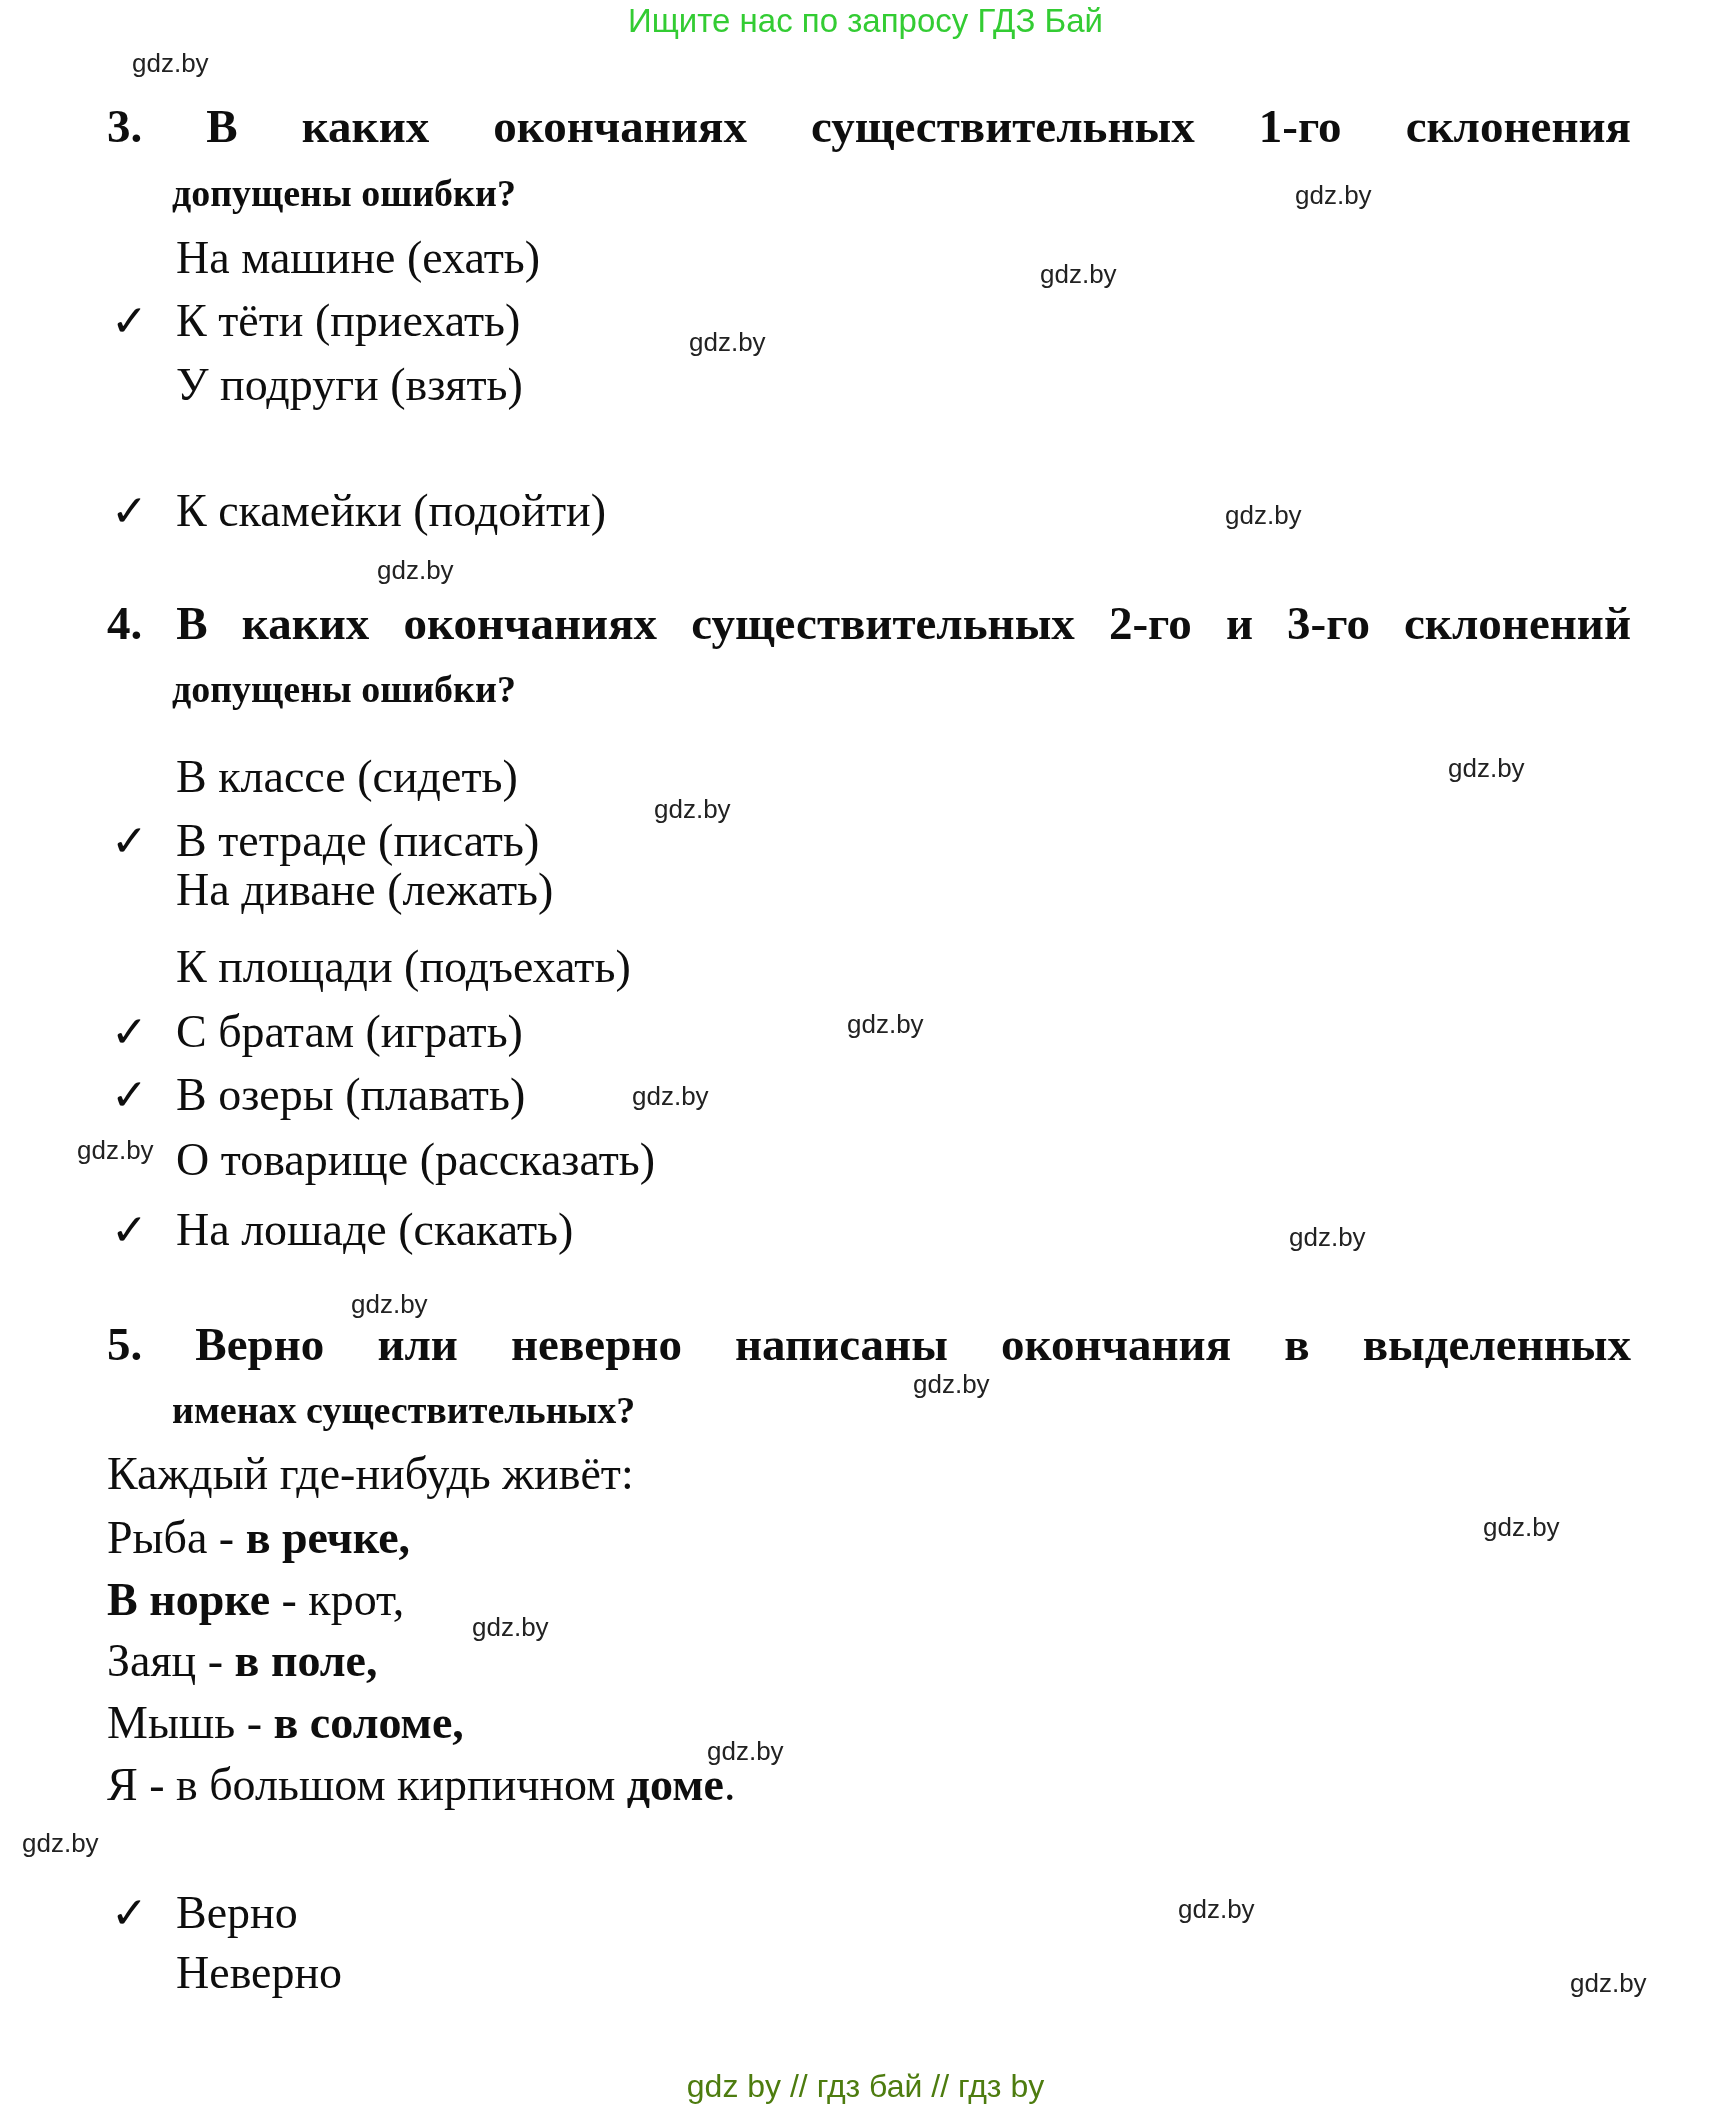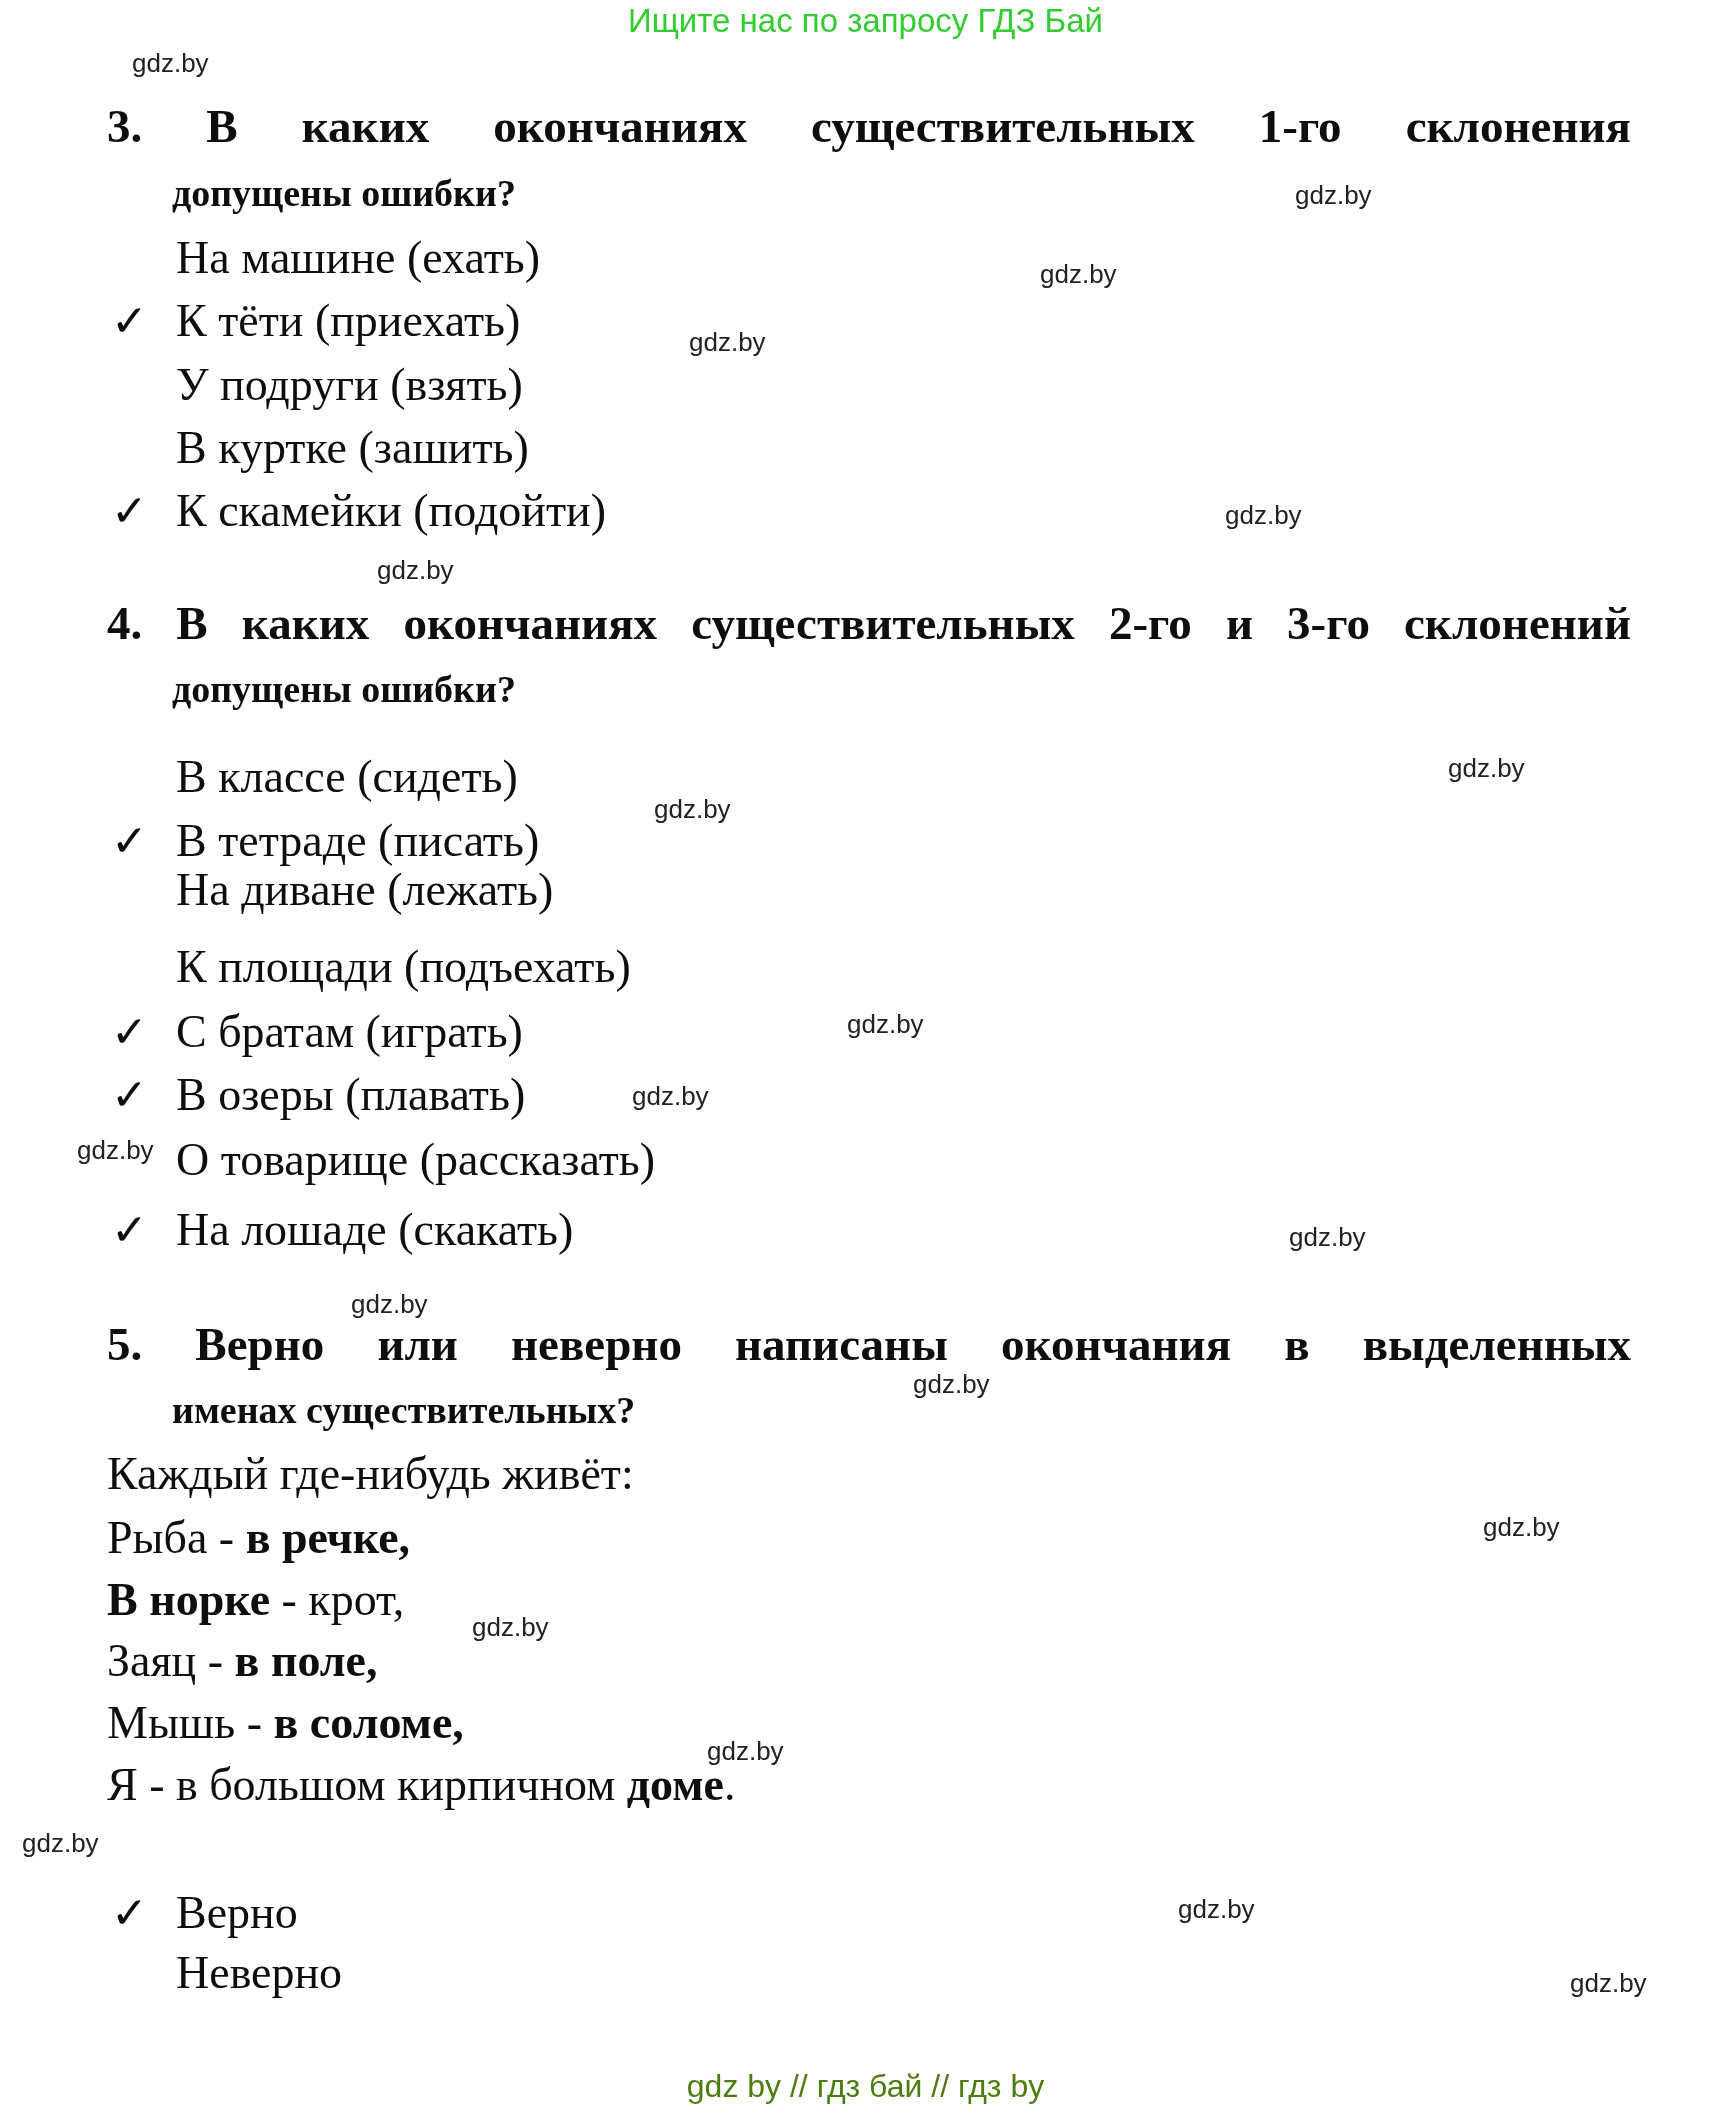--- a/index.html
+++ b/index.html
@@ -115,23 +115,20 @@
 
   <div class="opt" style="top:232px">
     <span class="chk"></span><span>На машине (ехать)</span>
   </div>
   <div class="opt" style="top:295px">
     <span class="chk">✓</span><span>К тёти (приехать)</span>
   </div>
   <div class="opt" style="top:359px">
     <span class="chk"></span><span>У подруги (взять)</span>
   </div>
-  <div class="opt" style="top:422px">
-    <span class="chk"></span><span>В куртке (зашить)</span>
-  </div>
   <div class="opt" style="top:485px">
     <span class="chk">✓</span><span>К скамейки (подойти)</span>
   </div>
 
   <div class="jl" style="top:597px">4. В каких окончаниях существительных 2-го и 3-го склонений</div>
   <div class="hl" style="left:172px;top:663px">допущены ошибки?</div>
 
   <div class="opt" style="top:751px">
     <span class="chk"></span><span>В классе (сидеть)</span>
   </div>

